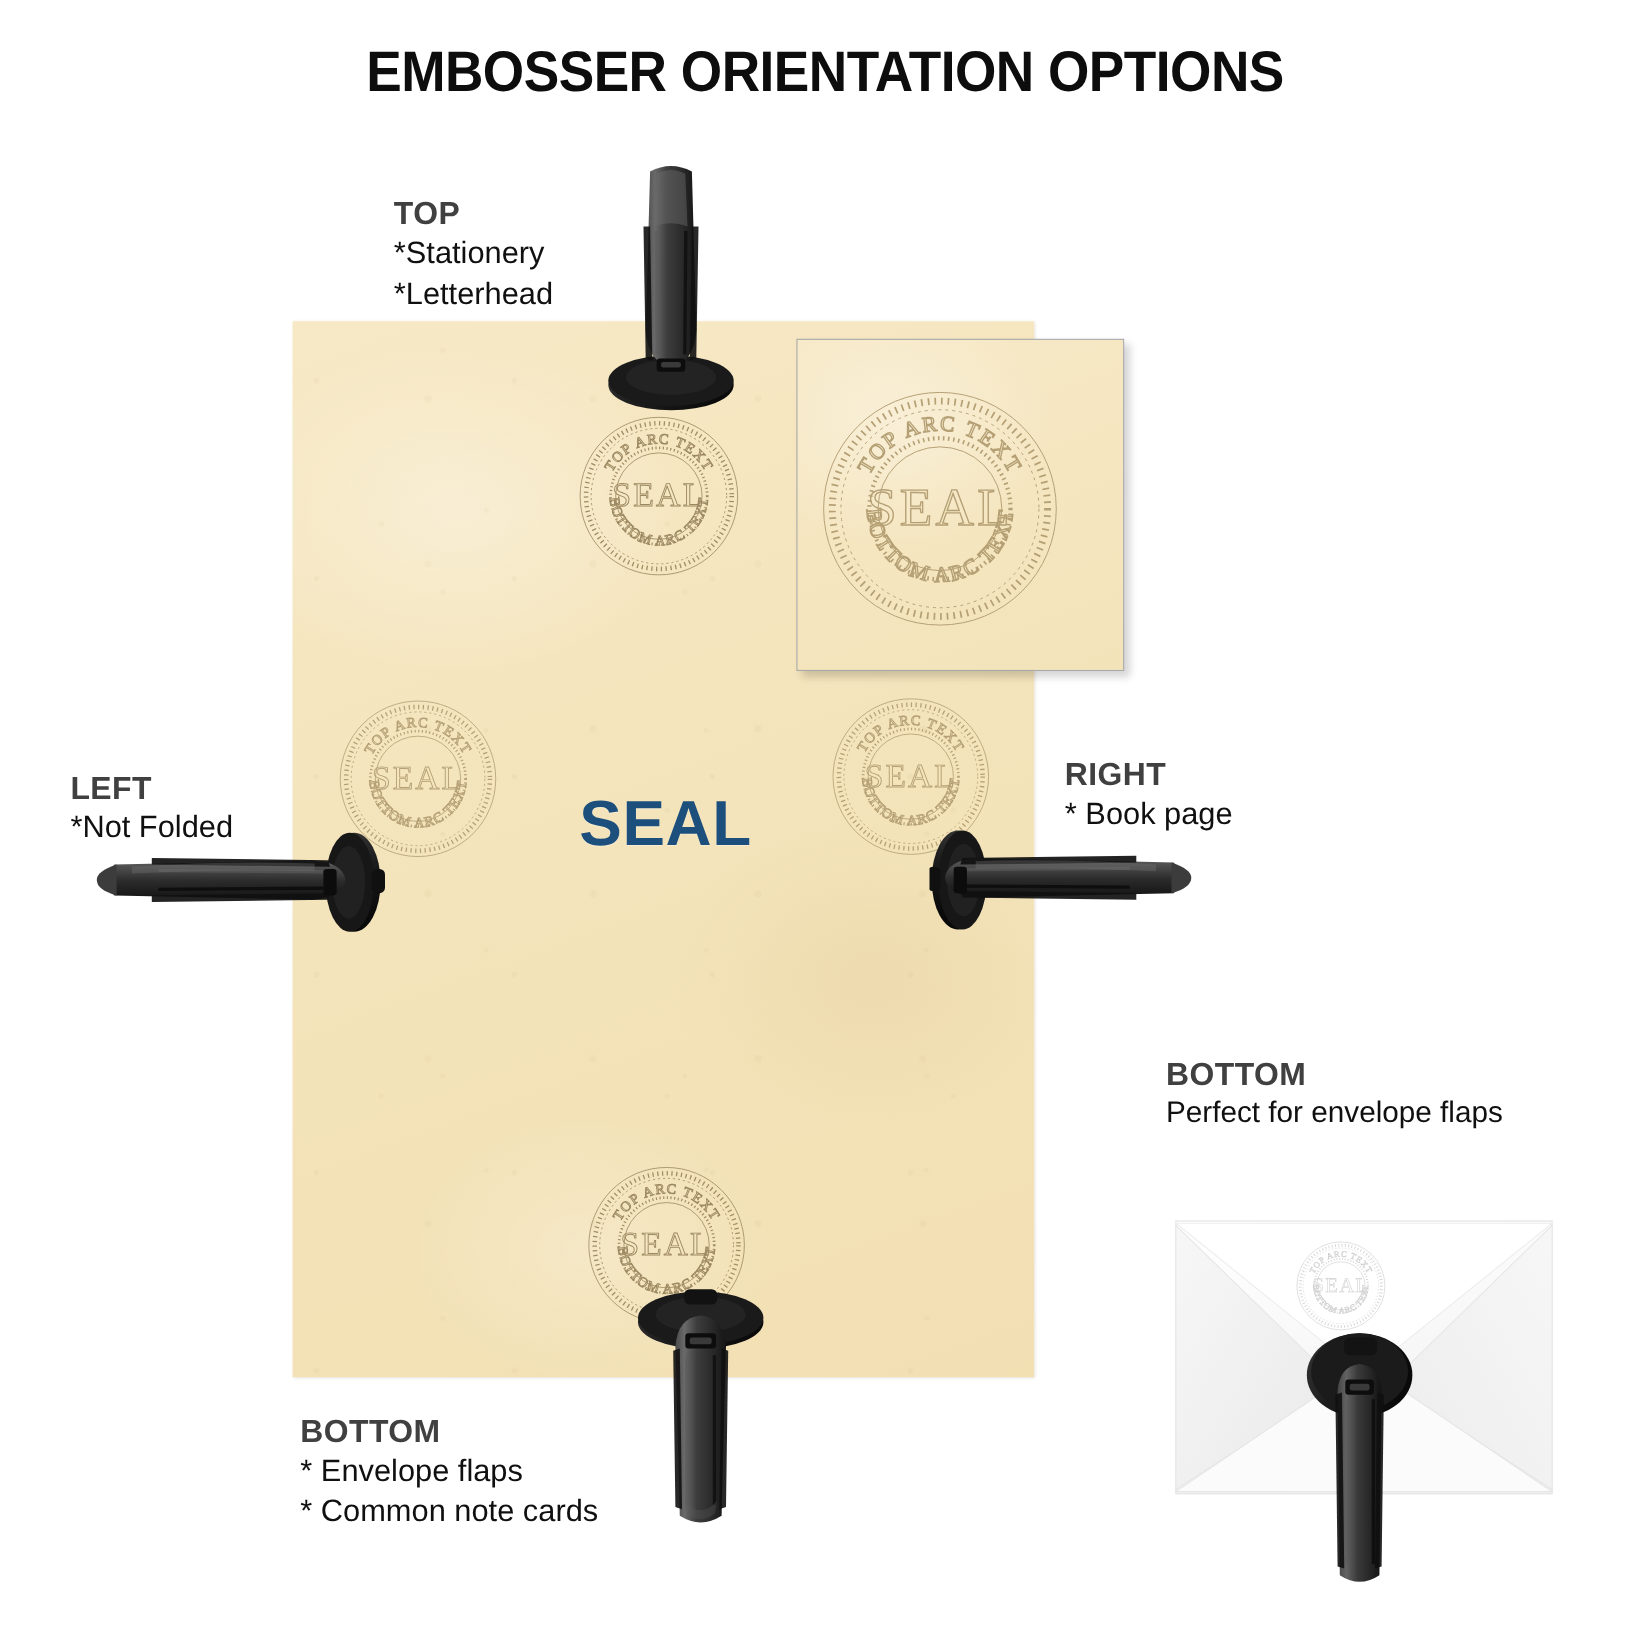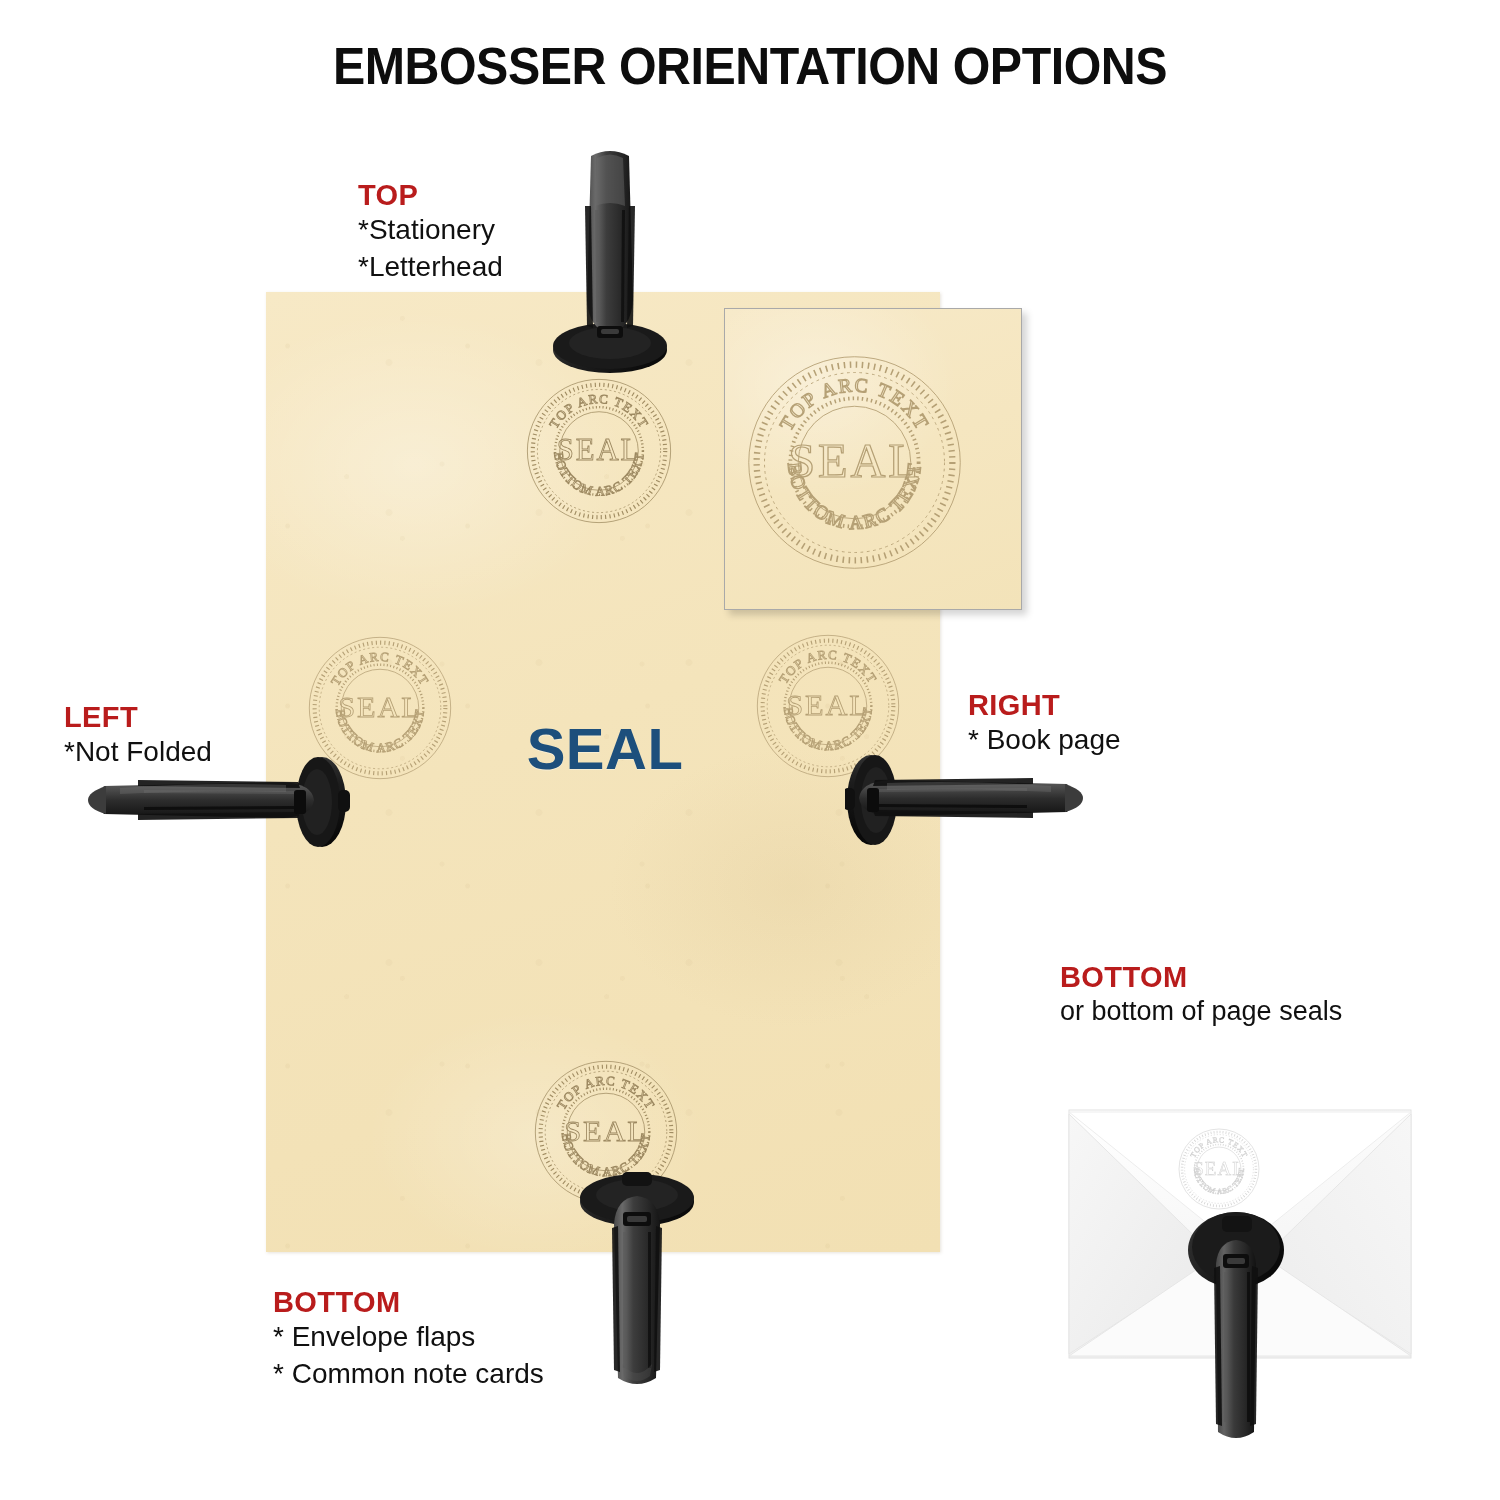--- a/index.html
+++ b/index.html
@@ -66,21 +66,21 @@
     box-shadow:5px 5px 7px rgba(0,0,0,0.17);
   }
   .zoom-line {
     position:absolute; background:#9d9787; height:1px;
     transform-origin:0 0;
   }
 
   
   .callout-label { position:absolute; }
   .callout-label .lbl-head {
-    color:#b91c1c; font-weight:bold; font-size:29px; letter-spacing:0.4px;
+    color:#404040; font-weight:bold; font-size:29px; letter-spacing:0.4px;
     line-height:1.18;
   }
   .callout-label .lbl-line {
     color:#101010; font-weight:normal; font-size:28px; line-height:1.3;
     white-space:nowrap;
   }
   #label-top      { left:358px; top:178px; }
   #label-left     { left:64px;  top:700px; }
   #label-right    { left:968px; top:688px; }
   #label-bottom-left { left:273px; top:1285px; }
@@ -467,14 +467,14 @@
 </div>
 
 <div class="callout-label" id="label-bottom-left">
   <div class="lbl-head">BOTTOM</div>
   <div class="lbl-line">* Envelope flaps</div>
   <div class="lbl-line">* Common note cards</div>
 </div>
 
 <div class="callout-label" id="label-bottom-right">
   <div class="lbl-head">BOTTOM</div>
-  <div class="lbl-line">or bottom of page seals</div>
+  <div class="lbl-line">Perfect for envelope flaps</div>
 </div>
 
 </body></html>

